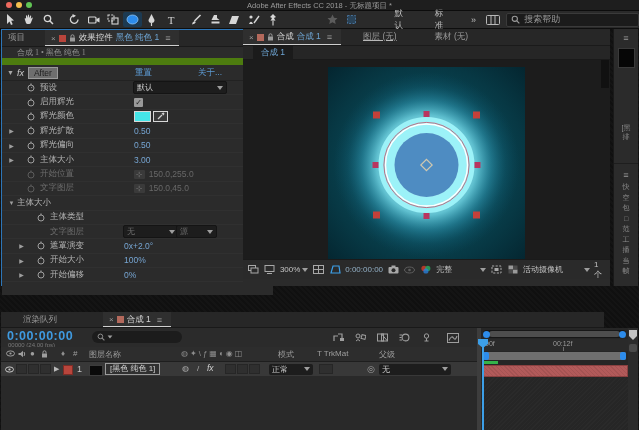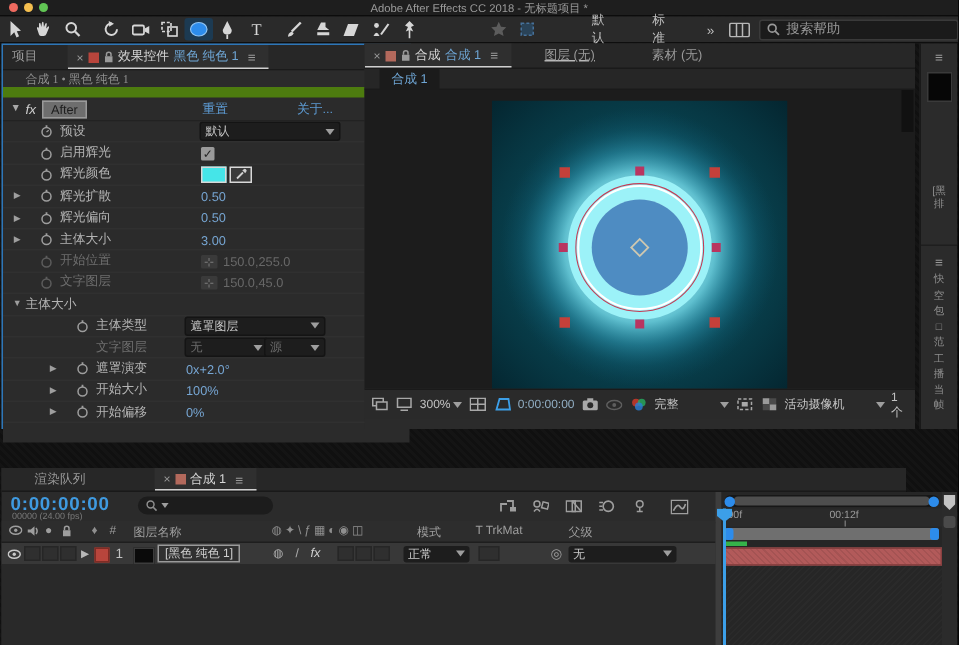--- a/index.html
+++ b/index.html
@@ -37,21 +37,21 @@
   #fx-bread{height:11px;line-height:11px;padding-left:15px;color:#8f8f8f;font-size:8px;background:#2b2b2b;border-bottom:7px solid #4d7c0f;font-family:Liberation Serif, serif;}
   #fx-head{height:15px;display:flex;align-items:center;border-bottom:1px solid #222;}
   #fx-head .tri{color:#a8a8a8;font-size:7px;margin:0 3px 0 5px;}
   #fx-badge{font-style:italic;color:#cfcfcf;margin-right:4px;font-size:9px;}
   #saber-name{background:#6e6e6e;color:#1d1d1d;padding:0 5px;border:1px solid #9a9a9a;font-size:8.5px;}
   .linkblue{color:#5d9bd3;font-size:8.5px;}
   #fx-rows{position:relative;background:#2b2b2b;height:214px;overflow:hidden;}
   .erow{position:relative;height:13.4px;display:flex;align-items:center;border-bottom:1px solid #303030;}
   .erow .exp{width:9px;text-align:center;color:#9e9e9e;font-size:6px;margin-left:5px;}
   .erow .swic{width:12px;display:flex;justify-content:center;margin-left:9px;}
-  .erow.child{padding-left:24px;}
+  .erow.child{padding-left:10px;}
   .erow.nosw .swic svg{visibility:hidden;}
   .elabel{color:#b4b4b4;font-size:8.5px;margin-left:3px;white-space:nowrap;}
   .elabel.dim{color:#6d6d6d;}
   .eval{position:absolute;left:132px;color:#76a5d2;font-size:8.5px;}
   .eval.dim{color:#686868;}
   .edrop{position:absolute;left:131px;width:86px;height:11px;background:#1d1d1d;border:1px solid #141414;border-radius:2px;display:flex;align-items:center;justify-content:space-between;padding:0 3px;color:#c9c9c9;font-size:8px;}
   .edrop.dim{color:#6d6d6d;}
   .echeck{position:absolute;left:132px;width:9px;height:9px;background:#9a9a9a;border-radius:1px;color:#262626;font-size:8px;line-height:9px;text-align:center;font-weight:bold;}
   .ecolor{position:absolute;left:132px;display:flex;gap:2px;align-items:center;}
   .ecolor .cswatch{width:15px;height:9px;border:1px solid #d8d8d8;}
@@ -379,24 +379,20 @@
 
       <div class="erow child">
         <span class="exp"></span>
         <span class="swic">
             <svg width="8" height="9" viewBox="0 0 8 9">
               <circle cx="4" cy="5" r="3" fill="none" stroke="#9e9e9e" stroke-width="1"></circle>
               <line x1="4" y1="0.5" x2="4" y2="2" stroke="#9e9e9e" stroke-width="1.2"></line>
             </svg>
           </span>
         <span class="elabel">主体类型</span>
-        <span class="edrop" style="left:121px;">
-            <span>遮罩图层</span>
-            <span class="chev"></span>
-          </span>
       </div>
 
       <div class="erow child nosw">
         <span class="exp"></span>
         <span class="swic">
             <svg width="8" height="9"></svg>
           </span>
         <span class="elabel dim">文字图层</span>
         <span class="edrop dim" style="left:121px;width:48px;">
             <span>无</span>

